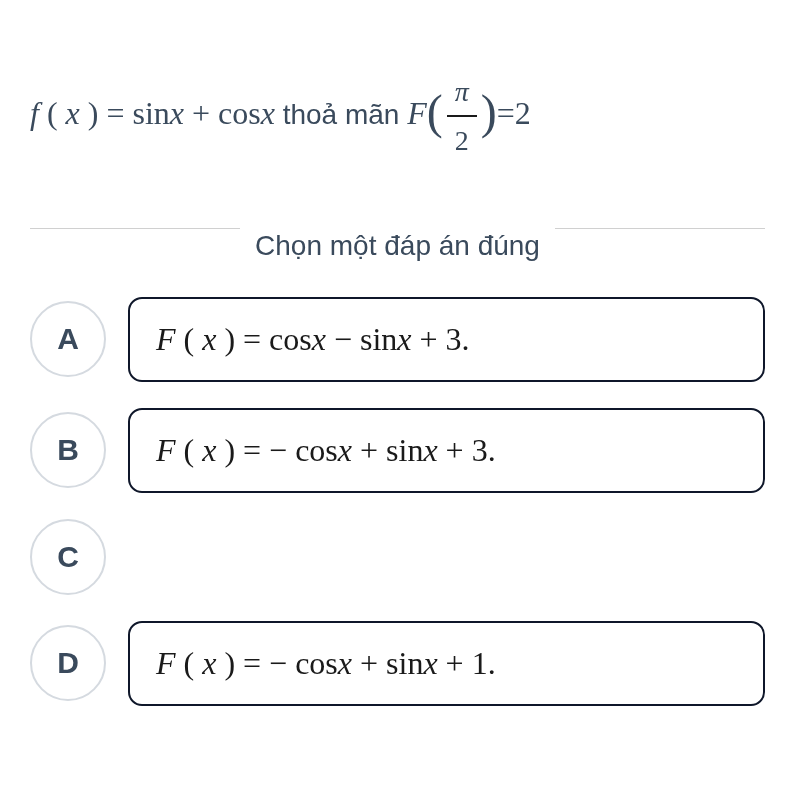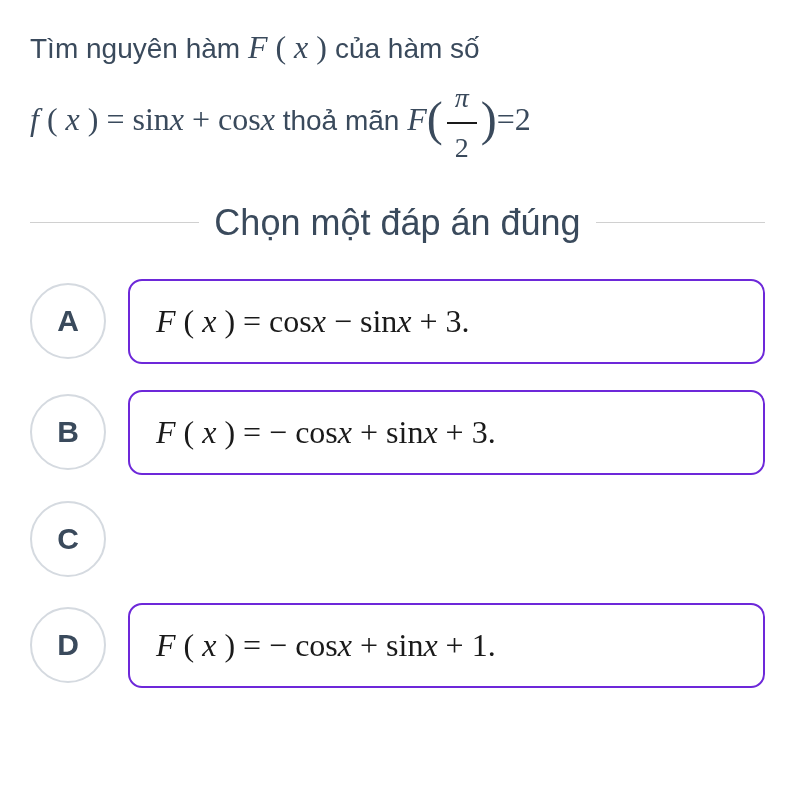--- a/index.html
+++ b/index.html
@@ -58,26 +58,27 @@
       display: inline-block;
       position: relative;
       top: -4px;
     }
     .instruction-wrapper {
       display: flex;
       align-items: center;
       margin: 25px 0 35px 0;
     }
     .instruction-text {
-      font-size: 36px;
+      font-size: 28px;
       color: #3a4a5c;
       font-weight: 500;
       padding: 0 15px;
       text-align: center;
       flex-shrink: 0;
+      margin-top: 35px;
     }
     .line {
       flex: 1;
       height: 1px;
       background: #d0d0d0;
     }
     .option-row {
       display: flex;
       align-items: center;
       margin-bottom: 26px;
@@ -92,42 +93,39 @@
       align-items: center;
       justify-content: center;
       font-size: 30px;
       font-weight: 600;
       color: #3a4a5c;
       flex-shrink: 0;
       cursor: pointer;
     }
     .option-content {
       flex: 1;
-      border: 2px solid #6d28d9;
+      border: 2px solid #0f172a;
       border-radius: 14px;
       padding: 22px 26px;
       font-family: 'Times New Roman', serif;
       font-size: 32px;
       color: #1a1a1a;
       cursor: pointer;
     }
     .option-content .fn {
       font-style: normal;
     }
     .option-content .var {
       font-style: italic;
     }
   </style>
 </head>
 <body>
 
 <div class="question-text">
-  <span>
-    <span>Tìm nguyên hàm </span><span class="math-var">F</span><span class="math-upright"> ( </span><span class="math-var">x</span><span class="math-upright"> ) </span><span> của hàm số</span>
-  </span>
   <br>
   <span>
     <span class="math-var">f</span><span class="math-upright"> ( </span><span class="math-var">x</span><span class="math-upright"> ) </span><span class="math-upright">=</span><span class="math-upright"> sin</span><span class="math-var">x</span><span class="math-upright"> + </span><span class="math-upright">cos</span><span class="math-var">x</span><span> thoả mãn </span><span class="math-var">F</span><span class="big-paren"> ( </span><span class="frac"><span class="frac-num">π</span><span class="frac-den">2</span></span><span class="big-paren"> ) </span><span class="math-upright">=</span><span class="math-upright">2</span>
   </span>
 </div>
 
 <div class="instruction-wrapper">
   <div class="line"></div>
   <div class="instruction-text">Chọn một đáp án đúng</div>
   <div class="line"></div>

